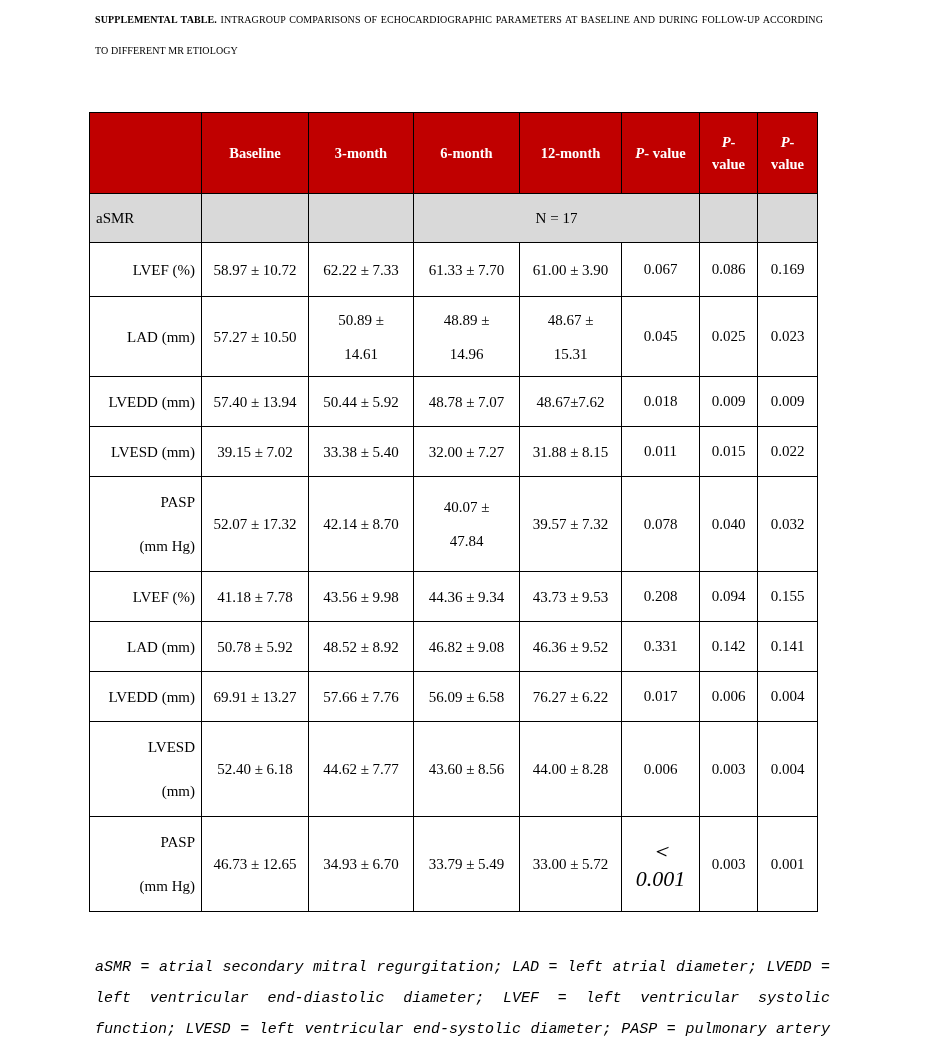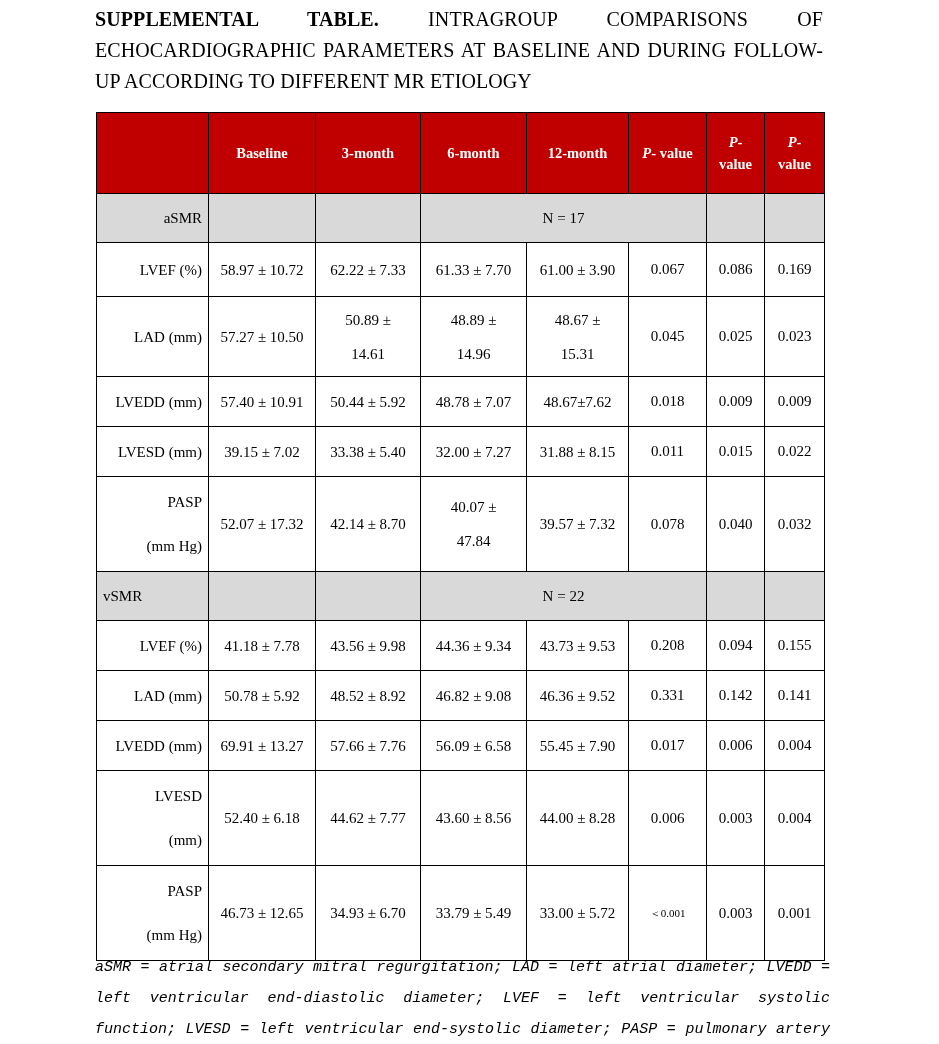--- a/index.html
+++ b/index.html
@@ -19,33 +19,33 @@
     width: 939px;
     height: 1044px;
     box-sizing: border-box;
   }
   
   .title-block {
     position: absolute;
     left: 95px;
     top: 4px;
     width: 728px;
-    font-size: 20px;
+    font-size: 10px;
     line-height: 31px;
     text-align: justify;
     text-align-last: left;
     letter-spacing: 0.1px;
   }
   .title-block .lead {
     font-weight: bold;
   }
   
   .tbl-wrap {
     position: absolute;
-    left: 96px;
+    left: 89px;
     top: 112px;
     width: 728px;
   }
   table.data {
     border-collapse: collapse;
     table-layout: fixed;
     width: 728px;
     font-size: 15px;
   }
   table.data td, table.data th {
@@ -65,42 +65,42 @@
     line-height: 22px;
     border-color: #000000;
   }
   tr.hdr th.corner { background: #C00000; }
   th .pital { font-style: italic; font-weight: bold; }
   
   tr.group td {
     background: #D9D9D9;
     height: 48px;
   }
-  td.grp-label-center { text-align: right; }
+  td.grp-label-center { text-align: left; }
   td.grp-label-left  { text-align: left; }
   td.grp-n { text-align: center; }
   
   td.rowhead {
     text-align: right;
     line-height: 22px;
   }
   td.val {
     text-align: center;
     line-height: 30px;
   }
   td.val.two-line { line-height: 34px; }
   td.p {
     text-align: center;
   }
   .h-short  { height: 54px; }
   .h-tall   { height: 80px; }
   .h-mid    { height: 50px; }
   .h-xtall  { height: 95px; }
   .stack { display: block; }
-  .lt { font-size: 11px; letter-spacing: 0px; }
+  .lt { font-size: 22px; letter-spacing: 0px; font-style: italic; }
   
   .footnote {
     position: absolute;
     left: 95px;
     top: 952px;
     width: 735px;
     font-size: 15px;
     font-style: italic;
     line-height: 31px;
     text-align: justify;
@@ -177,21 +177,21 @@
               <span class="stack">48.67 ±</span>
               <span class="stack">15.31</span>
             </td>
         <td class="p">0.045</td>
         <td class="p">0.025</td>
         <td class="p">0.023</td>
       </tr>
 
       <tr class="h-mid">
         <td class="rowhead">LVEDD (mm)</td>
-        <td class="val">57.40 ± 10.91</td>
+        <td class="val">57.40 ± 13.94</td>
         <td class="val">50.44 ± 5.92</td>
         <td class="val">48.78 ± 7.07</td>
         <td class="val">48.67±7.62</td>
         <td class="p">0.018</td>
         <td class="p">0.009</td>
         <td class="p">0.009</td>
       </tr>
 
       <tr class="h-mid">
         <td class="rowhead">LVESD (mm)</td>
@@ -211,28 +211,20 @@
         <td class="val two-line">
               <span class="stack">40.07 ±</span>
               <span class="stack">47.84</span>
             </td>
         <td class="val">39.57 ± 7.32</td>
         <td class="p">0.078</td>
         <td class="p">0.040</td>
         <td class="p">0.032</td>
       </tr>
 
-      <tr class="group">
-        <td class="grp-label-left">vSMR</td>
-        <td></td>
-        <td></td>
-        <td class="grp-n" colspan="3">N = 22</td>
-        <td></td>
-        <td></td>
-      </tr>
 
       <tr class="h-mid">
         <td class="rowhead">LVEF (%)</td>
         <td class="val">41.18 ± 7.78</td>
         <td class="val">43.56 ± 9.98</td>
         <td class="val">44.36 ± 9.34</td>
         <td class="val">43.73 ± 9.53</td>
         <td class="p">0.208</td>
         <td class="p">0.094</td>
         <td class="p">0.155</td>
@@ -247,21 +239,21 @@
         <td class="p">0.331</td>
         <td class="p">0.142</td>
         <td class="p">0.141</td>
       </tr>
 
       <tr class="h-mid">
         <td class="rowhead">LVEDD (mm)</td>
         <td class="val">69.91 ± 13.27</td>
         <td class="val">57.66 ± 7.76</td>
         <td class="val">56.09 ± 6.58</td>
-        <td class="val">55.45 ± 7.90</td>
+        <td class="val">76.27 ± 6.22</td>
         <td class="p">0.017</td>
         <td class="p">0.006</td>
         <td class="p">0.004</td>
       </tr>
 
       <tr class="h-xtall">
         <td class="rowhead"><span class="stack">LVESD</span><br><span class="stack">(mm)</span></td>
         <td class="val">52.40 ± 6.18</td>
         <td class="val">44.62 ± 7.77</td>
         <td class="val">43.60 ± 8.56</td>

